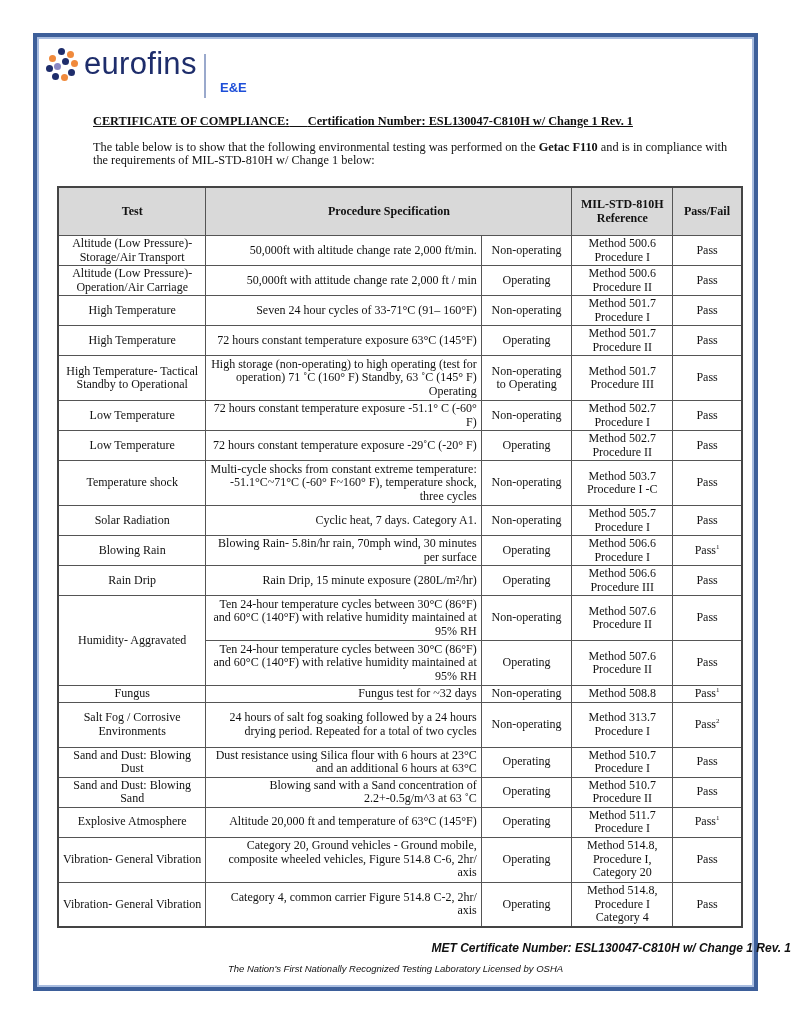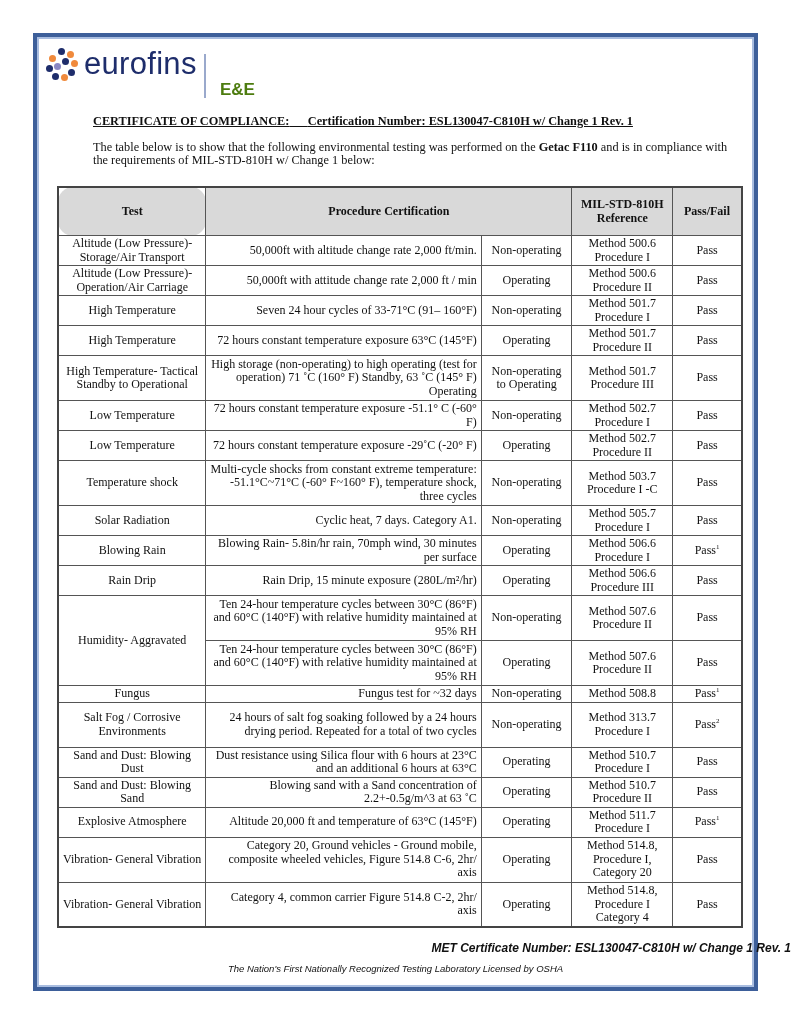--- a/index.html
+++ b/index.html
@@ -3,30 +3,30 @@
 <meta charset="utf-8">
 <style>
   html, body { margin: 0; padding: 0; background: #ffffff; }
   body { width: 791px; height: 1024px; position: relative; overflow: hidden; font-family: "Liberation Serif", serif; color: #111; }
   .frame { position: absolute; left: 33px; top: 33px; width: 725px; height: 958px; border: 4px solid #3d5f9a; box-shadow: inset 0 0 0 2px #a9bde0; box-sizing: border-box; background: #fff; }
   .logo { position: absolute; left: 46px; top: 48px; display: flex; align-items: flex-start; }
   .logo-dots { width: 34px; height: 34px; position: relative; }
   .logo-dots span { position: absolute; width: 7px; height: 7px; border-radius: 50%; }
   .logo-text { font-family: "Liberation Sans", sans-serif; font-size: 31px; color: #1e2d6b; margin-left: 4px; letter-spacing: 0.3px; line-height: 1; }
   .logo-sep { position: absolute; left: 204px; top: 54px; width: 2px; height: 44px; background: #9aa9cc; }
-  .logo-ee { position: absolute; left: 220px; top: 80px; font-family: "Liberation Sans", sans-serif; font-size: 17px; font-weight: bold; color: #4d7c0f; }
+  .logo-ee { position: absolute; left: 220px; top: 80px; font-family: "Liberation Sans", sans-serif; font-size: 13px; font-weight: bold; color: #1d4ed8; }
   .cert-line { position: absolute; left: 93px; top: 114px; font-size: 12.3px; font-weight: bold; text-decoration: underline; white-space: pre; }
   .intro { position: absolute; left: 93px; top: 141px; width: 650px; font-size: 12.3px; line-height: 13px; }
   .intro b { font-weight: bold; }
   table.main { position: absolute; left: 57px; top: 186px; width: 686px; border-collapse: collapse; font-size: 12px; line-height: 13.5px; border: 2px solid #444; }
   table.main th, table.main td { border: 1px solid #555; padding: 1px 4px; vertical-align: middle; }
   table.main th { background: #d9d9d9; font-weight: bold; text-align: center; height: 45px; }
   td.c { text-align: center; }
   td.l { text-align: right; }
-  .col-test { width: 139px; border-radius: 15px; }
+  .col-test { width: 139px; }
   .col-spec { width: 268px; }
   .col-mode { width: 82px; }
   .col-ref { width: 92px; }
   .col-pf { width: 60px; }
   sup { font-size: 7px; line-height: 0; }
   .footer1 { position: absolute; left: 0; width: 791px; top: 941px; text-align: right; font-family: Liberation Sans, sans-serif; font-size: 12px; font-style: italic; font-weight: bold; }
   .footer2 { position: absolute; left: 0; width: 791px; top: 963px; text-align: center; font-family: "Liberation Sans", sans-serif; font-size: 9.5px; font-style: italic; line-height: 11px; }
 </style>
 </head>
 <body>
@@ -52,21 +52,21 @@
 <div class="logo-ee">E&amp;E</div>
 
 <div class="cert-line"><span>CERTIFICATE OF COMPLIANCE:</span>      <span>Certification Number: ESL130047-C810H w/ Change 1 Rev. 1</span></div>
 
 <div class="intro"><span>The table below is to show that the following environmental testing was performed on the </span><b>Getac F110</b><span> and is in compliance with the requirements of MIL-STD-810H w/ Change 1 below:</span></div>
 
 <table class="main">
   <thead>
     <tr>
       <th class="col-test">Test</th>
-      <th colspan="2">Procedure Certification</th>
+      <th colspan="2">Procedure Specification</th>
       <th class="col-ref">MIL-STD-810H Reference</th>
       <th class="col-pf">Pass/Fail</th>
     </tr>
   </thead>
   <tbody id="tbody">
       <tr style="height: 30px;">
         <td class="c col-test">Altitude (Low Pressure)- Storage/Air Transport</td>
         <td class="l col-spec">50,000ft with altitude change rate 2,000 ft/min.</td>
         <td class="c col-mode">Non-operating</td>
         <td class="c col-ref">Method 500.6 Procedure I</td>

